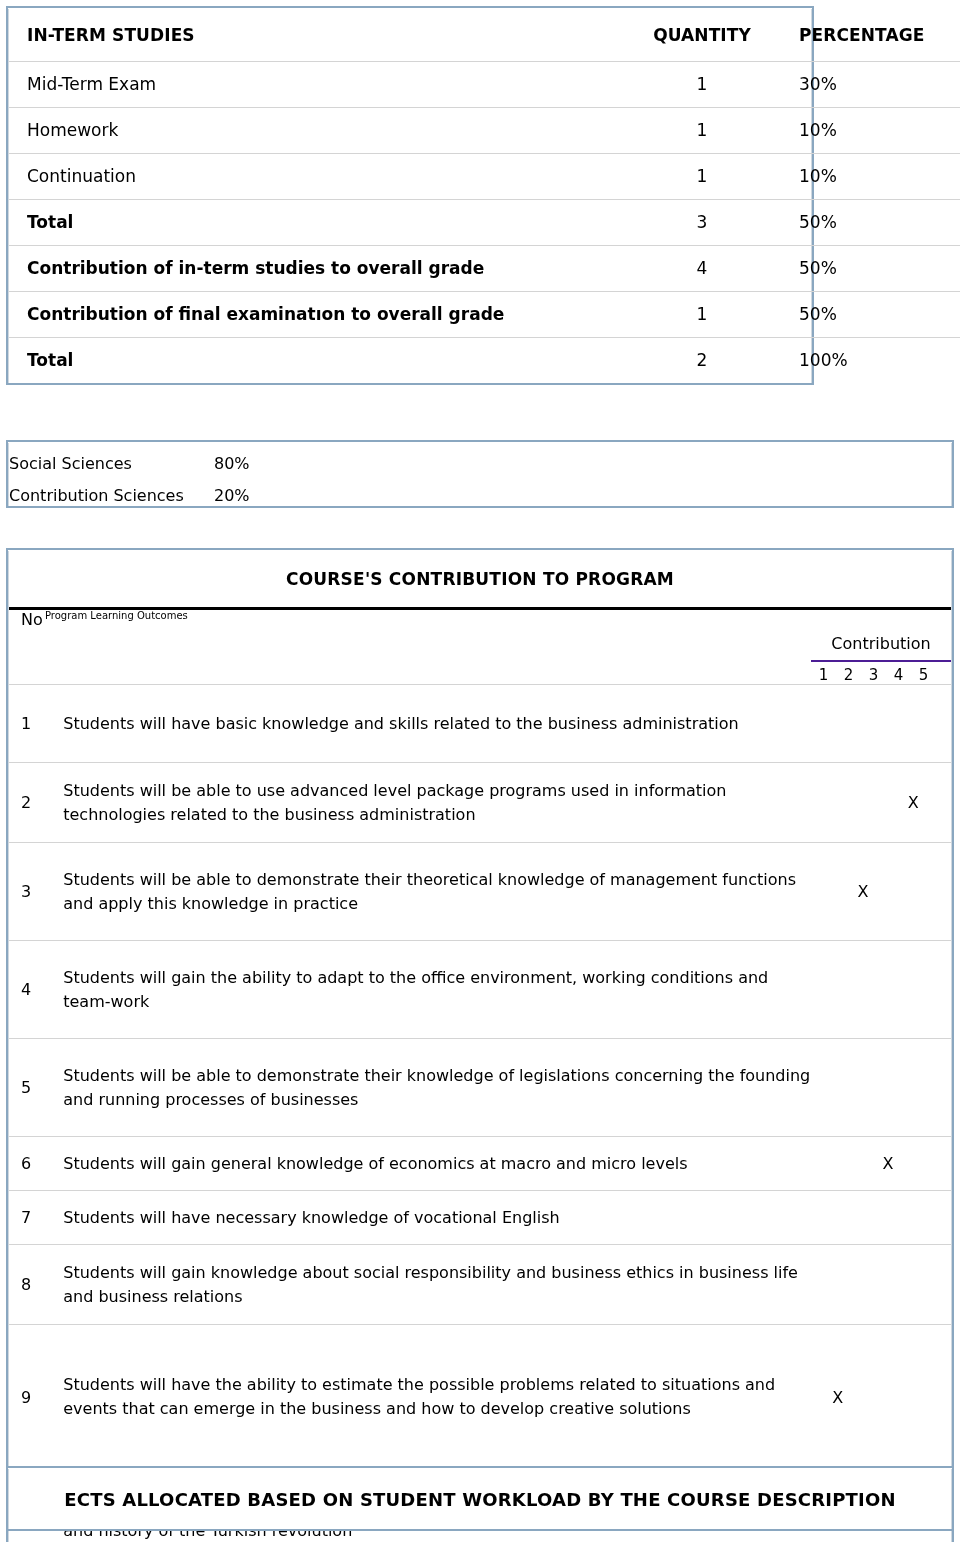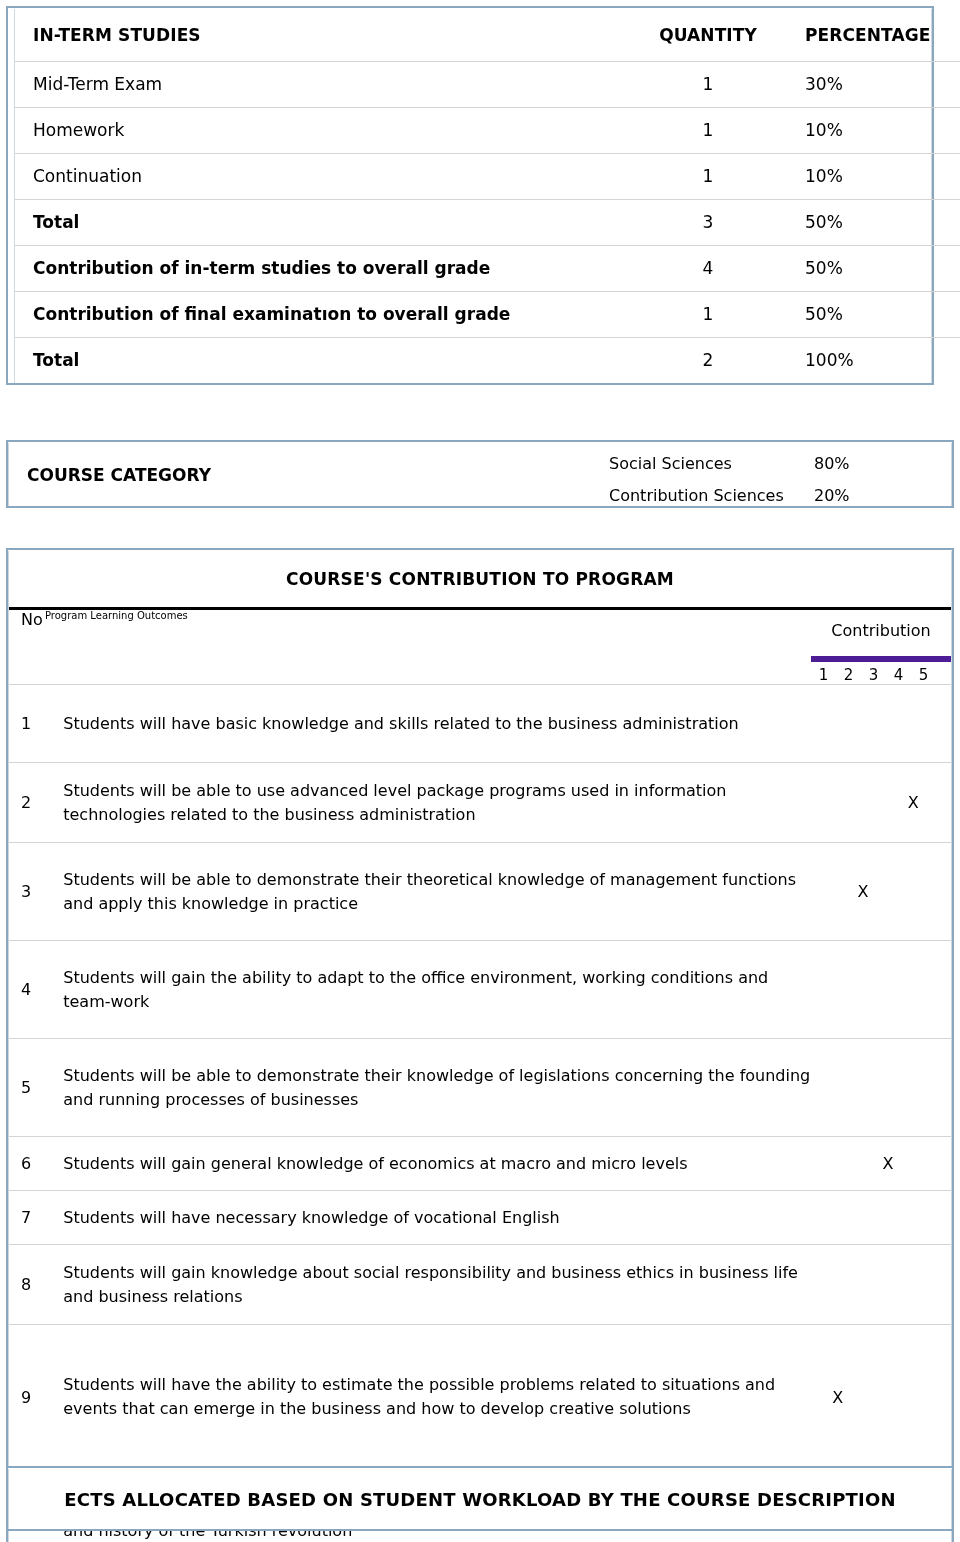--- a/index.html
+++ b/index.html
@@ -55,22 +55,21 @@
     vertical-align: middle;
     font-weight: normal;
     text-align: left;
   }
 
   
   #t1 {
     position: absolute;
     left: 6px;
     top: 6px;
-    width: 928px;
-    padding-left: 6px;
+    width: 808px;
   }
   #t1 .c-name  { width: 600px; padding-left: 18px; }
   #t1 .c-qty   { width: 150px; text-align: center; }
   #t1 .c-pct   { width: 180px; padding-left: 22px; }
 
   #t1 tr { height: 46px; }
   #t1 tr.hdr { height: 52px; }
   #t1 tr.hdr td {
     font-weight: bold;
     font-size: 17px;
@@ -151,22 +150,22 @@
   .subhead-right {
     width: 140px;
     height: 100%;
     display: flex;
     flex-direction: column;
     justify-content: flex-end;
   }
   .contrib-label {
     font-size: 16px;
     text-align: center;
-    padding-bottom: 16px;
-    border-bottom: 6px solid #4c1d95;
+    padding-bottom: 7px;
+    border-bottom: 2px solid #4c1d95;
   }
   .contrib-nums {
     display: flex;
     font-size: 15px;
     padding-top: 4px;
   }
   .contrib-nums span {
     width: 25px;
     text-align: center;
     display: block;
@@ -266,21 +265,20 @@
               <td class="c-pct">100%</td>
             </tr>
           </tbody>
       </table>
     </div>
   </div>
 
   <div class="block" id="t2">
     <div class="inner">
       <div class="cat-row">
-        <div class="cat-label">COURSE CATEGORY</div>
         <div class="cat-values" id="t2-values">
             <div class="cv-line">
               <span class="cv-name">Social Sciences</span>
               <span class="cv-pct">80%</span>
             </div>
             <div class="cv-line">
               <span class="cv-name">Contribution Sciences</span>
               <span class="cv-pct">20%</span>
             </div>
           </div>

